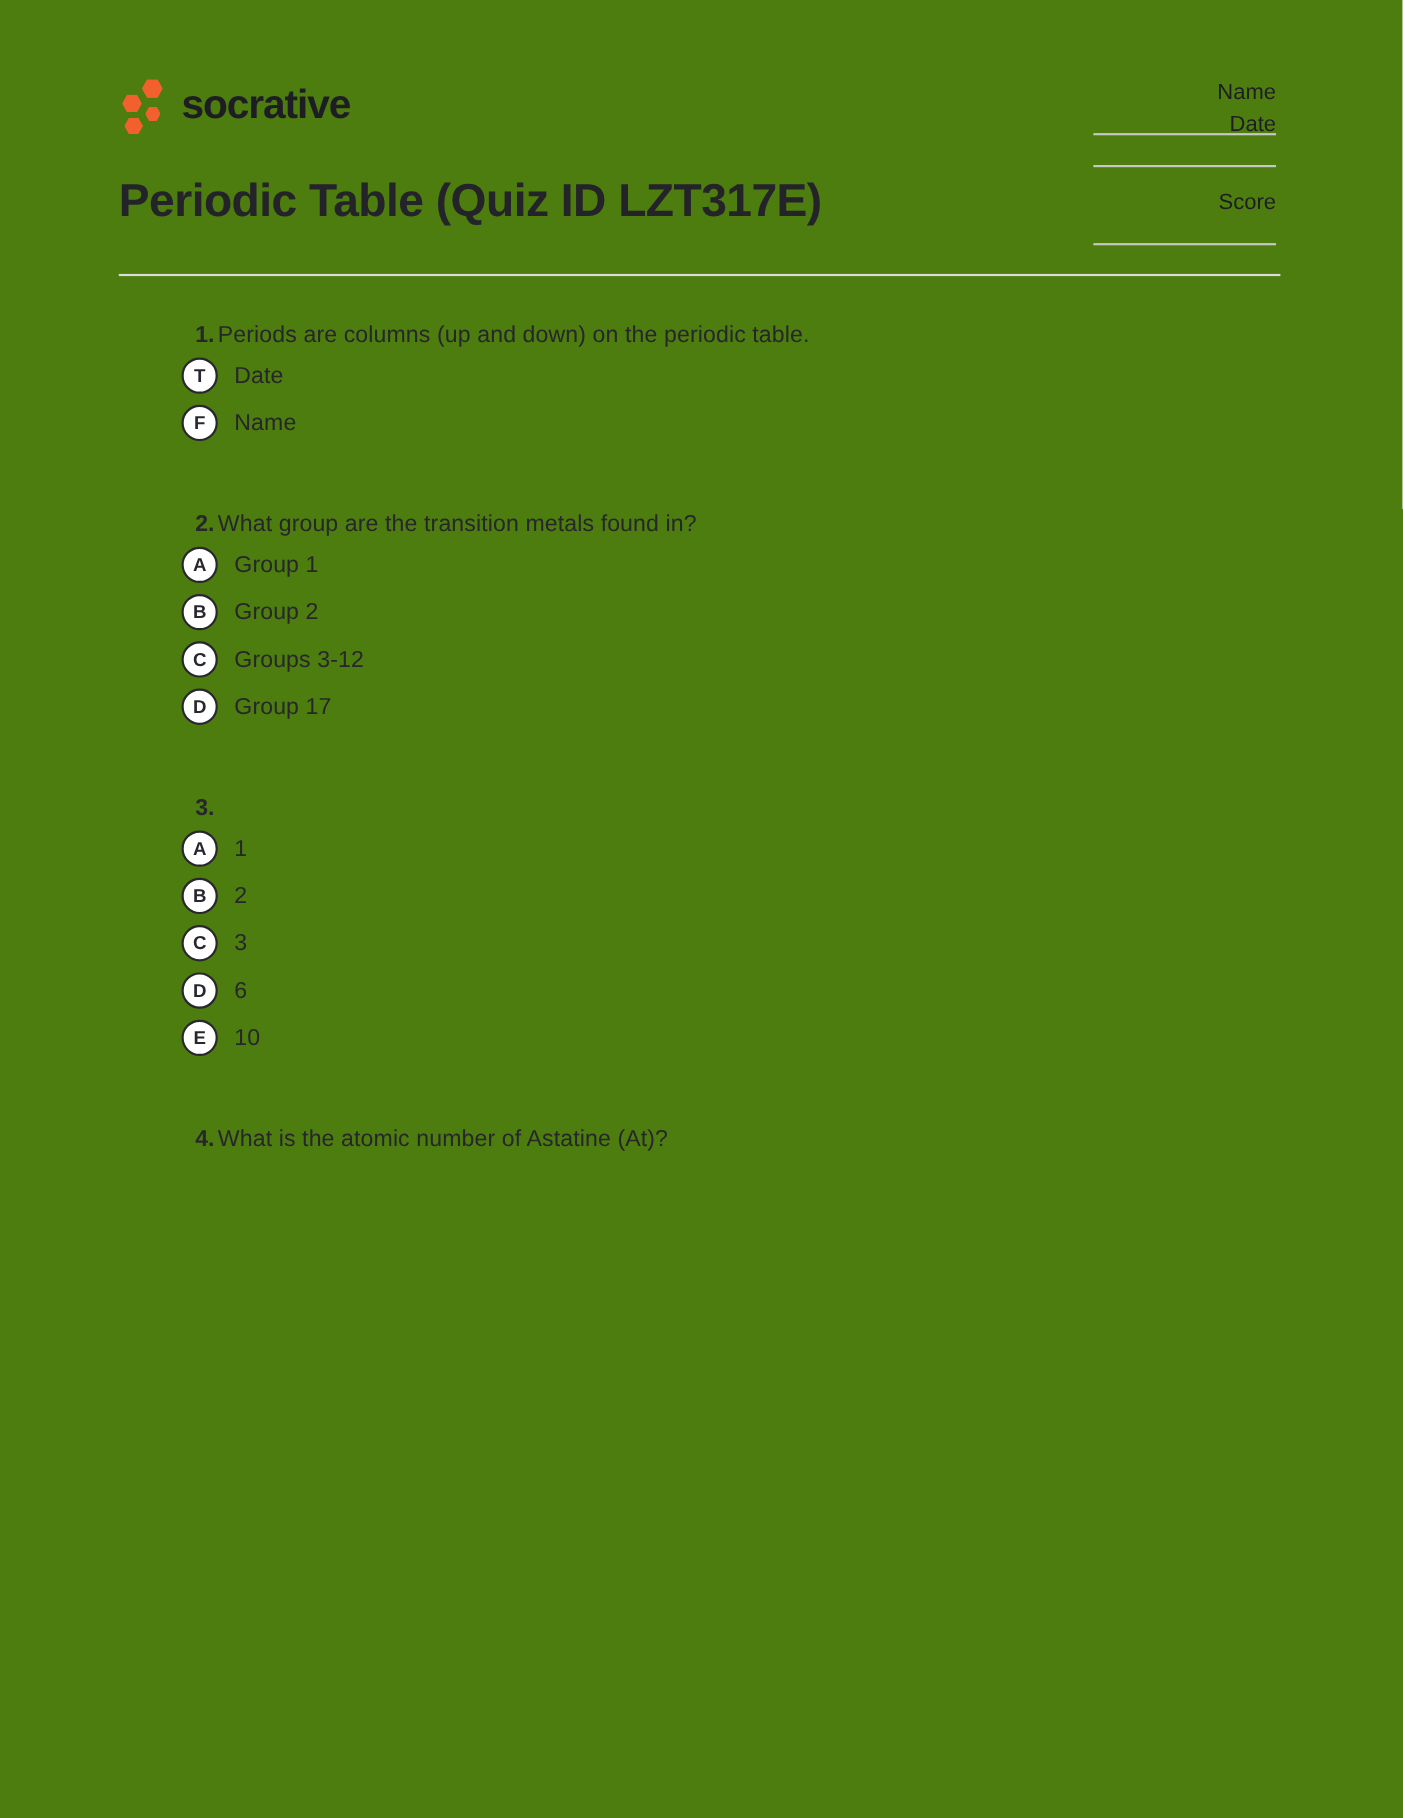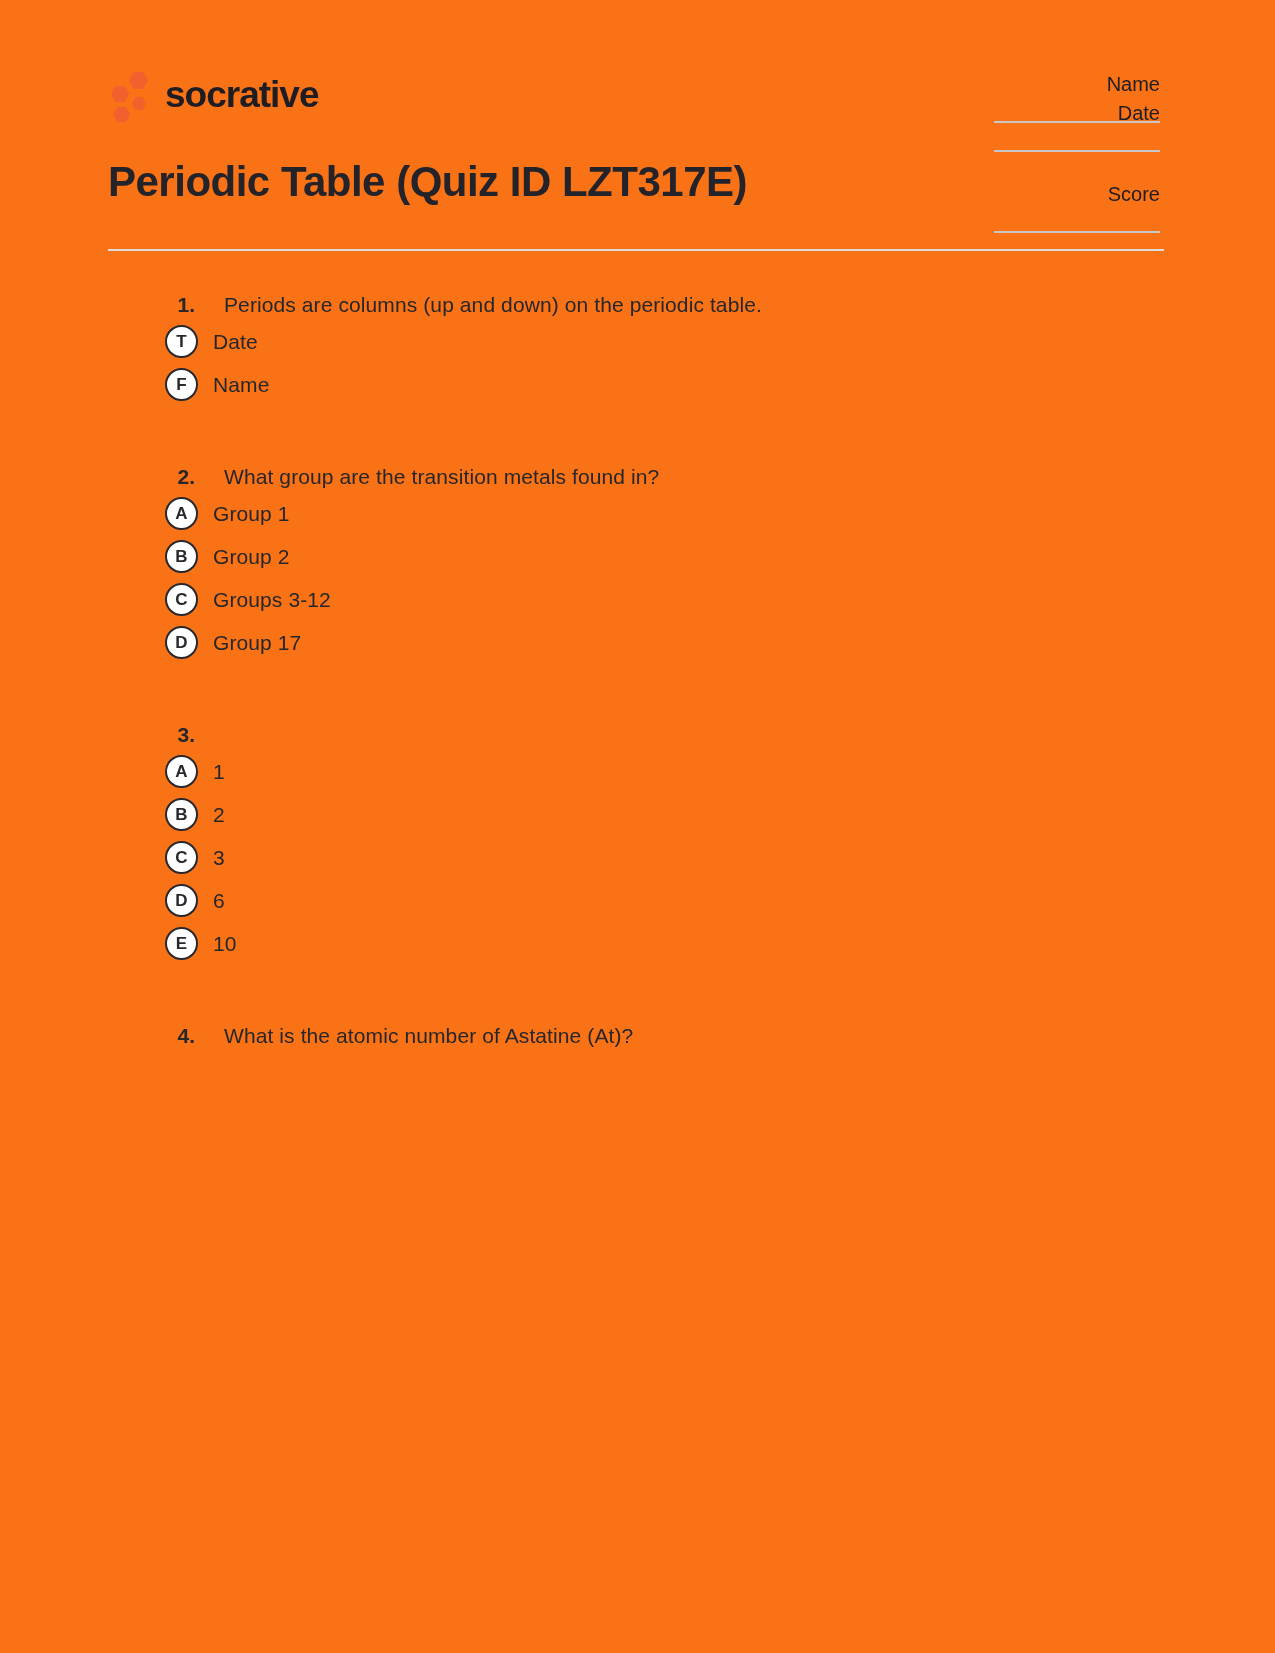--- a/index.html
+++ b/index.html
@@ -1,55 +1,55 @@
 <!DOCTYPE html>
 <html><head>
 <meta charset="utf-8">
 <style>
   html,body { margin:0; padding:0; background:#ffffff; }
   .page {
-    position:relative; width:1275px; height:1653px; background:#f97316;
+    position:relative; width:1275px; height:1653px; background:#4d7c0f;
     font-family:"Liberation Sans", sans-serif; color:#26262b; overflow:hidden;
   }
 
   
   .logo { position:absolute; left:105px; top:66px; display:flex; align-items:center; }
   .hexes { position:relative; width:46px; height:58px; flex:none; }
   .hex { position:absolute; background:#F2612D;
          clip-path:polygon(25% 0%,75% 0%,100% 50%,75% 100%,25% 100%,0% 50%); }
   .hex.h1 { left:24px; top:6px;  width:19px; height:17px; }
   .hex.h2 { left:6px;  top:20px; width:18px; height:16px; }
   .hex.h3 { left:27px; top:31px; width:14px; height:13px; }
   .hex.h4 { left:8px;  top:41px; width:17px; height:15px; }
   .logo-text { margin-left:14px; font-size:37px; font-weight:700;
                letter-spacing:-1px; color:#1e1d23; line-height:58px; }
 
   
   .fields { position:absolute; right:115px; }
   .fields.top-fields { top:71px; }
-  .fields.score-field { top:181px; }
+  .fields.score-field { top:171px; }
   .field-row { display:flex; align-items:flex-end; height:29px;flex-direction:column; }
   .field-label { width:70px; text-align:right; font-size:20px; color:#1e1d23;
                  line-height:26px; flex:none; }
   .field-line { width:166px; margin-left:13px; border-bottom:2px solid #c7c7c7;
                 height:26px; box-sizing:border-box; flex:none; }
 
   
   .title { position:absolute; left:108px; top:157px; margin:0;
            font-size:42px; line-height:50px; font-weight:700;
            letter-spacing:-0.5px; color:#242329; }
   .divider { position:absolute; left:108px; top:249px; width:1056px;
              height:0; border-top:2px solid #dbdbdb; }
 
   
   .questions { position:absolute; left:108px; top:290px; width:1080px; }
   .question { margin:0 0 56px 0; }
   .q-line { display:flex; line-height:30px; height:30px; font-size:21px; }
   .q-num  { width:87px; text-align:right; font-weight:700; flex:none; }
-  .q-text { margin-left:29px; letter-spacing:0.1px; white-space:nowrap; }
+  .q-text { margin-left:3px; letter-spacing:0.1px; white-space:nowrap; }
   .option { display:flex; align-items:center; height:43px; margin-left:57px; }
   .opt-circle { width:29px; height:29px; border:2px solid #28272d; border-radius:50%;
                 display:flex; align-items:center; justify-content:center; flex:none;
                 background:#fff; }
   .opt-letter { font-weight:700; font-size:17px; line-height:1; color:#28272d; }
   .opt-label { margin-left:15px; font-size:21px; letter-spacing:0.1px; }
 </style>
 </head>
 <body>
 

